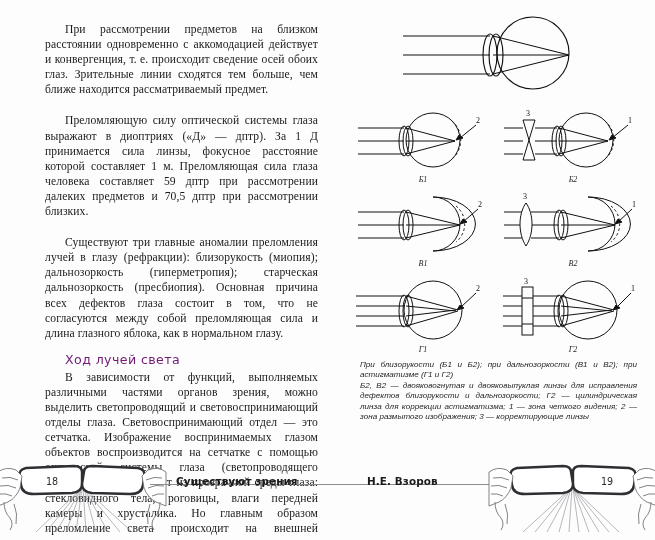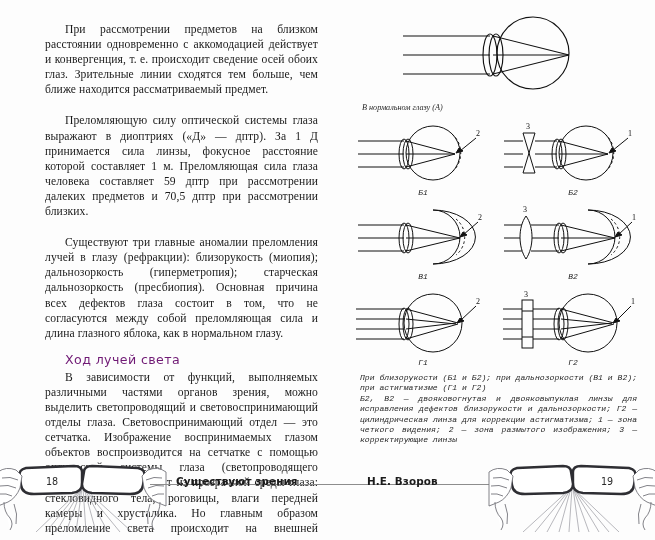--- a/index.html
+++ b/index.html
@@ -44,30 +44,30 @@
     font-size:8.2px;
     line-height:11px;
     color:#2a2a2a;
     font-family:"Liberation Serif", serif;
   }
   .panel-label{
     font-style:italic;
     font-size:8px;
     text-align:center;
     color:#222;
-    font-family:Liberation Mono, monospace;
+    font-family:Liberation Serif, serif;
   }
   .fig-block-caption{
     font-style:italic;
     font-size:8.1px;
     line-height:10.4px;
     text-align:justify;
     color:#262626;
     margin:0;
-    font-family:Liberation Mono, monospace;
+    font-family:Liberation Sans, sans-serif;
   }
   .grid2{display:grid;grid-template-columns:1fr 1fr;}
   .cell{position:relative;}
 
   
   .footer{
     position:absolute;left:0;right:0;bottom:8px;height:78px;
   }
   .footer-rule{
     position:absolute;top:30px;height:1px;background:#8d8d8d;
@@ -122,21 +122,20 @@
 
           <line x1="55" y1="26" x2="142" y2="26"></line>
           <line x1="55" y1="45" x2="142" y2="45"></line>
           <line x1="55" y1="64" x2="142" y2="64"></line>
 
           <line x1="145" y1="26" x2="221" y2="45"></line>
           <line x1="145" y1="45" x2="221" y2="45"></line>
           <line x1="145" y1="64" x2="221" y2="45"></line>
         </g>
       </svg>
-      <div class="fig-caption" style="margin:2px 0 0 14px;">В нормальном глазу (А)</div>
     </div>
 
     <div class="grid2" style="margin-top:6px;">
       <div class="cell">
         <svg width="150" height="68" viewBox="0 0 150 68">
           <g fill="none" stroke="#111" stroke-width="1">
             <circle cx="85" cy="34" r="27"></circle>
             <path d="M104 15 A25 25 0 0 1 104 53" stroke-dasharray="2.5 2.5"></path>
             <ellipse cx="56" cy="35" rx="5" ry="15"></ellipse>
             <ellipse cx="60" cy="35" rx="5" ry="15"></ellipse>

